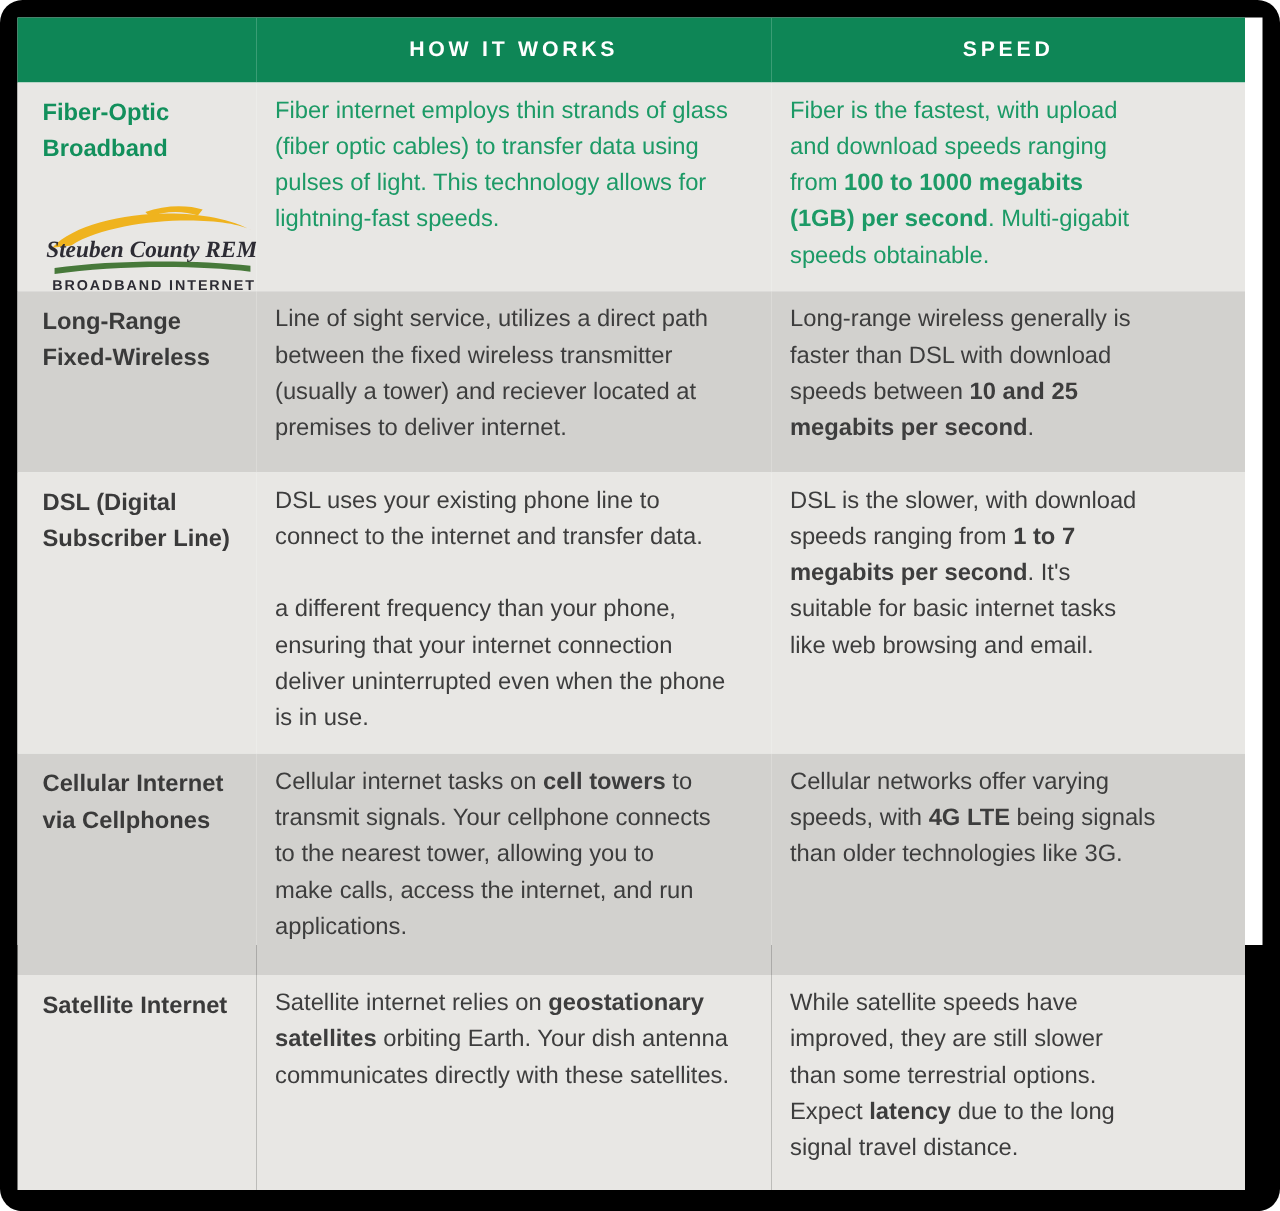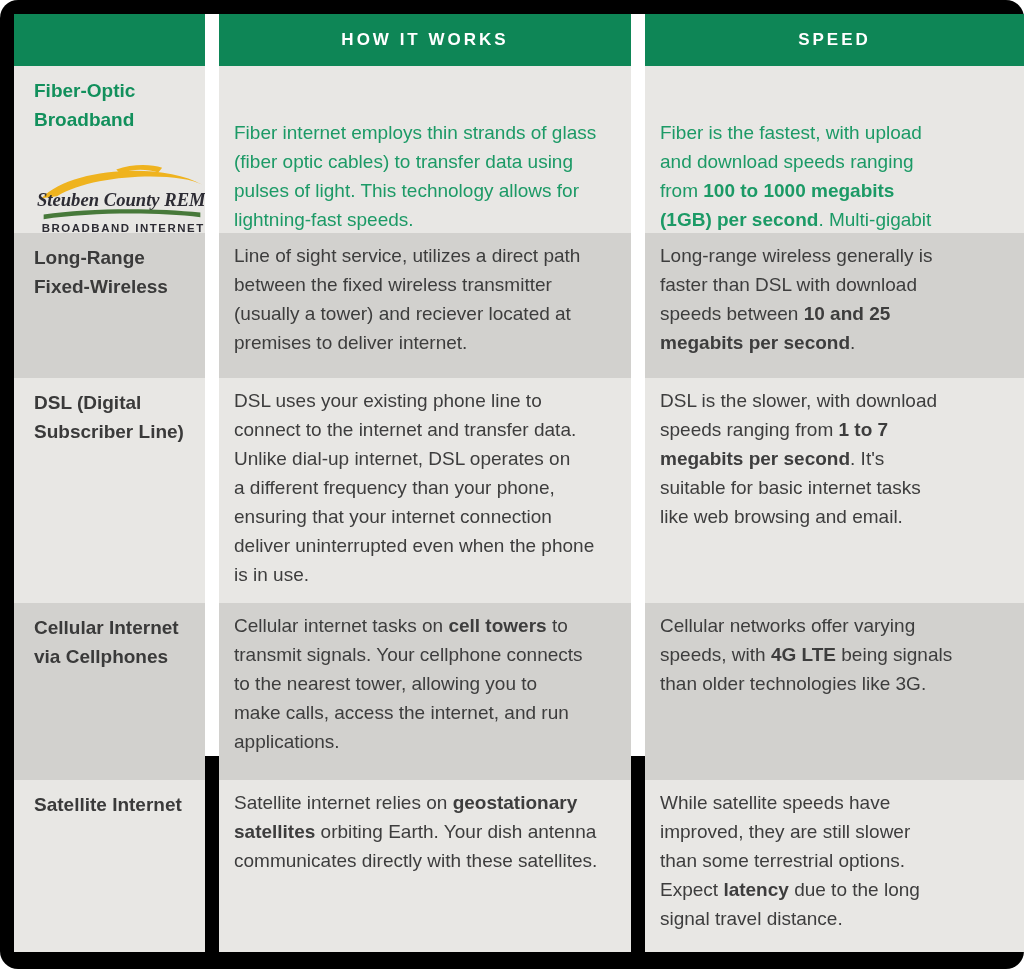--- a/index.html
+++ b/index.html
@@ -8,21 +8,21 @@
     width:996px;height:938px;
     padding:14px 14px 17px 14px;
     background:#000000;
     border-radius:18px;
     box-sizing:content-box;
   }
   .table{
     display:grid;
     grid-template-columns:191px 412px 379px;
     grid-template-rows:52px 167px 145px 225px 177px 172px;
-    column-gap:14px;
+    column-gap:0;
     background:#ffffff;
     width:996px;height:742px;
   }
   .cell{overflow:hidden;}
   .cell.header{
     background:#0e8656;
     color:#ffffff;
     font-weight:bold;
     font-size:17px;
     letter-spacing:3px;
@@ -39,21 +39,21 @@
     color:#3a3a3a;
   }
   .green-row .label-text{color:#12905c;}
   .body-cell{padding:8px 6px 0 15px;box-sizing:border-box;}
   .body-text{
     font-size:19px;
     line-height:29px;
     color:#3d3d3d;
     margin:0;
   }
-  .green-row .body-text{color:#1c9a66;margin-top:44px;}
+  .green-row .body-text{color:#1c9a66;}
   .body-text b{font-weight:bold;}
   .logo{margin:26px 0 0 2px;width:172px;}
   .logo svg{display:block;width:172px;height:auto;}
 </style>
 </head>
 <body>
 
 <div class="frame">
   <div class="table">
 
@@ -93,21 +93,21 @@
       <p class="body-text"><span>Line of sight service, utilizes a direct path</span><br><span>between the fixed wireless transmitter</span><br><span>(usually a tower) and reciever located at</span><br><span>premises to deliver internet.</span></p>
     </div>
     <div class="cell dark body-cell">
       <p class="body-text"><span>Long-range wireless generally is</span><br><span>faster than DSL with download</span><br><span>speeds between </span><b>10 and 25</b><br><b>megabits per second</b><span>.</span></p>
     </div>
 
     <div class="cell light label-cell">
       <div class="label-text"><span>DSL (Digital</span><br><span>Subscriber Line)</span></div>
     </div>
     <div class="cell light body-cell">
-      <p class="body-text"><span>DSL uses your existing phone line to</span><br><span>connect to the internet and transfer data.</span><br><span>Unlike dial-up internet, DSL operates on</span><br><span>a different frequency than your phone,</span><br><span>ensuring that your internet connection</span><br><span>deliver uninterrupted even when the phone</span><br><span>is in use.</span></p>
+      <p class="body-text"><span>DSL uses your existing phone line to</span><br><span>connect to the internet and transfer data.</span><br><br><span>a different frequency than your phone,</span><br><span>ensuring that your internet connection</span><br><span>deliver uninterrupted even when the phone</span><br><span>is in use.</span></p>
     </div>
     <div class="cell light body-cell">
       <p class="body-text"><span>DSL is the slower, with download</span><br><span>speeds ranging from </span><b>1 to 7</b><br><b>megabits per second</b><span>. It's</span><br><span>suitable for basic internet tasks</span><br><span>like web browsing and email.</span></p>
     </div>
 
     <div class="cell dark label-cell">
       <div class="label-text"><span>Cellular Internet</span><br><span>via Cellphones</span></div>
     </div>
     <div class="cell dark body-cell">
       <p class="body-text"><span>Cellular internet tasks on </span><b>cell towers</b><span> to</span><br><span>transmit signals. Your cellphone connects</span><br><span>to the nearest tower, allowing you to</span><br><span>make calls, access the internet, and run</span><br><span>applications.</span></p>

